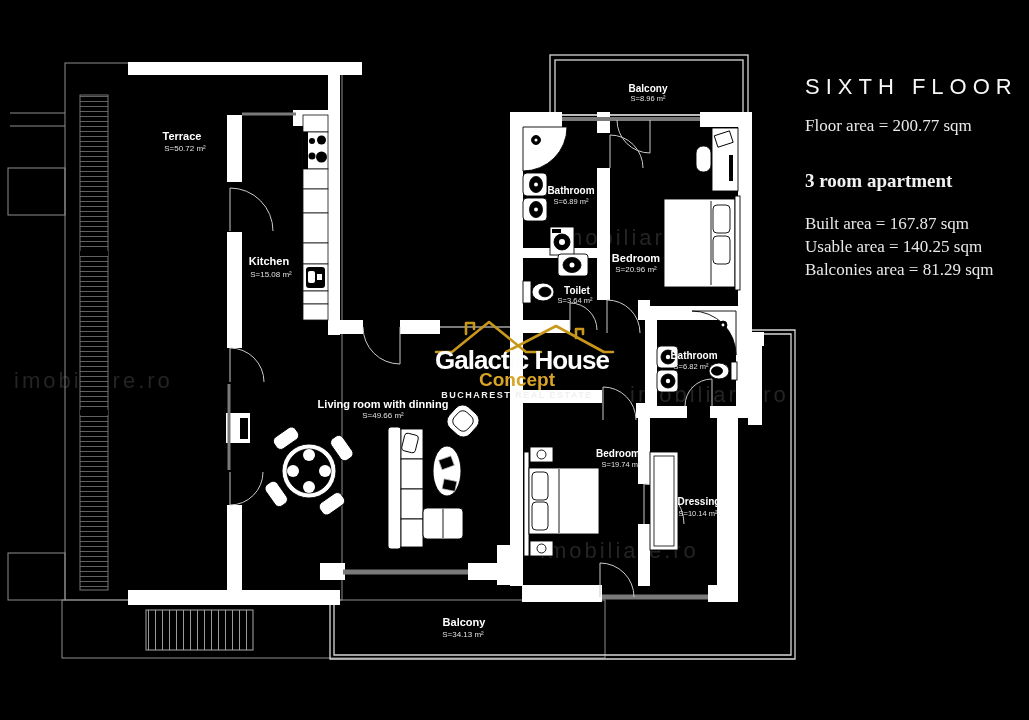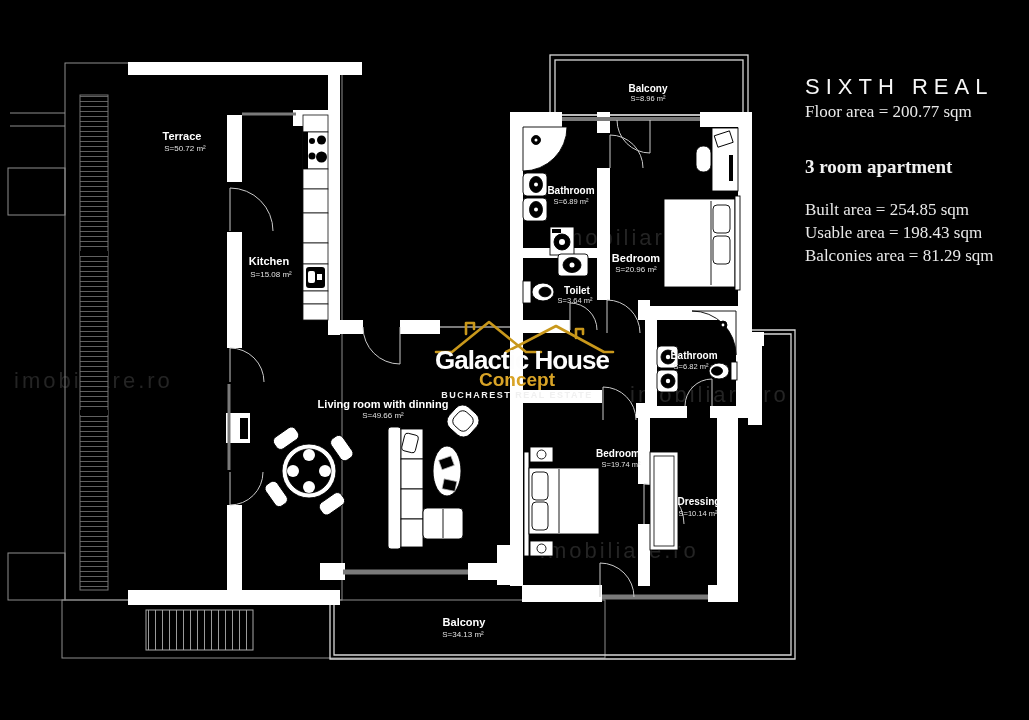--- a/index.html
+++ b/index.html
@@ -11,21 +11,21 @@
   .ra{font:8px "Liberation Sans",sans-serif;fill:#e0e0e0;text-anchor:middle;}
   .ra.sm{font-size:7.5px;}
   .wm{font:22px "Liberation Sans",sans-serif;fill:#242424;letter-spacing:3px;}
   .logo-main{font:bold 26px "Liberation Sans",sans-serif;fill:#fdfdfd;text-anchor:middle;letter-spacing:-1px;}
   .logo-concept{font:bold 19px "Liberation Sans",sans-serif;fill:#D9A427;text-anchor:middle;}
   .logo-tag{font:bold 9px "Liberation Sans",sans-serif;fill:#f0f0f0;text-anchor:middle;letter-spacing:1.5px;}
   .info{position:absolute;left:805px;top:74px;width:215px;color:#ececec;}
   .floor-title{font-family:"Liberation Sans",sans-serif;font-size:22px;letter-spacing:6px;
                color:#f7f7f7;white-space:nowrap;}
   .serif-line{font-family:"Liberation Serif",serif;font-size:17px;margin-top:3px;color:#e9e9e9;}
-  .floor-area{margin-top:2px;}
+  .floor-area{margin-top:16px;}
   .apt-type{font-family:"Liberation Serif",serif;font-size:19px;font-weight:bold;margin-top:34px;color:#f2f2f2;}
   .areas{margin-top:22px;}
 </style>
 </head>
 <body>
 
 <div class="app">
 <svg width="1029" height="720" viewBox="0 0 1029 720">
   <defs>
     <pattern id="hhatch" width="5" height="5" patternUnits="userSpaceOnUse">
@@ -324,22 +324,22 @@
       <path d="M576,338 v-9 h7 v5"></path>
     </g>
     <text class="logo-main" x="522" y="369">Galactic House</text>
     <text class="logo-concept" x="517" y="386">Concept</text>
     <text class="logo-tag" x="517" y="398">BUCHAREST REAL ESTATE</text>
   </g>
 </svg>
 
 
 <aside class="info">
-  <div class="floor-title">SIXTH REAL</div>
+  <div class="floor-title">SIXTH FLOOR</div>
   <div class="serif-line floor-area">Floor area = 200.77 sqm</div>
   <div class="apt-type">3 room apartment</div>
   <div class="areas">
-    <div class="serif-line">Built area = 254.85 sqm</div>
-    <div class="serif-line">Usable area = 198.43 sqm</div>
+    <div class="serif-line">Built area = 167.87 sqm</div>
+    <div class="serif-line">Usable area = 140.25 sqm</div>
     <div class="serif-line">Balconies area = 81.29 sqm</div>
   </div>
 </aside>
 </div>
 
 </body></html>

